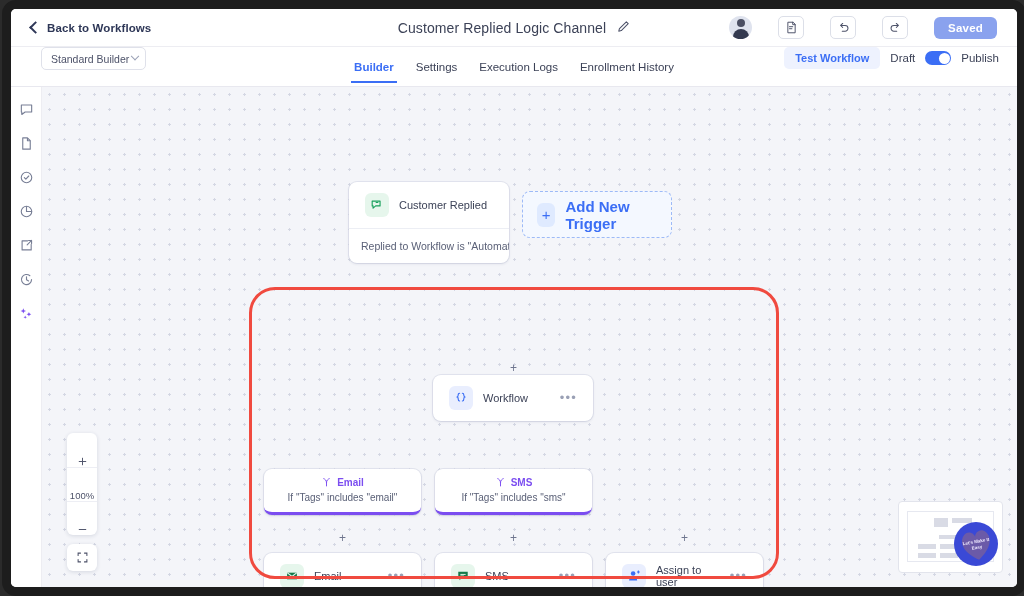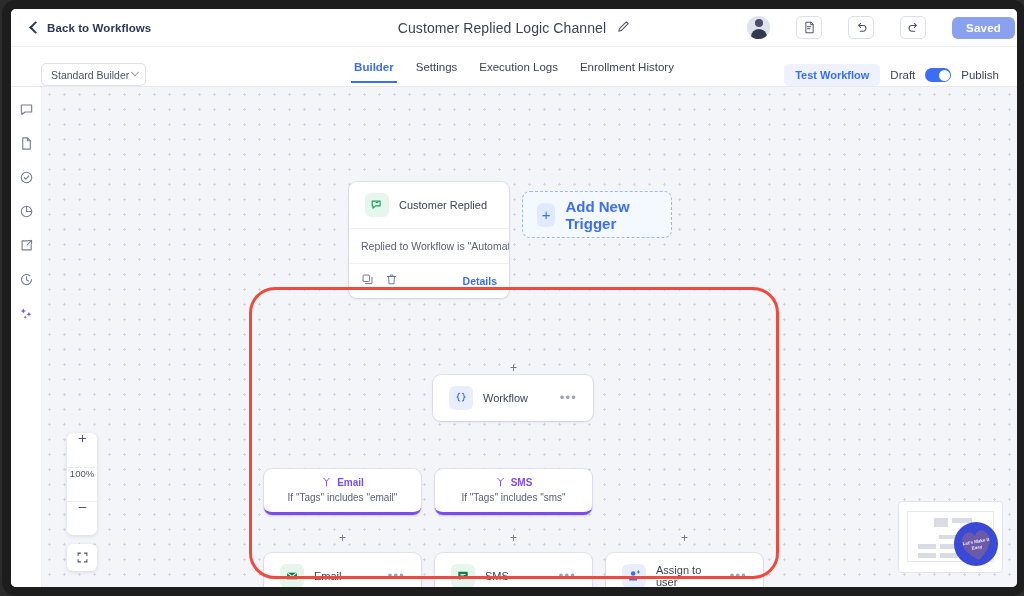--- a/index.html
+++ b/index.html
@@ -30,21 +30,21 @@
   .chev { width: 9px; height: 9px; border-left: 2px solid #2e3757; border-bottom: 2px solid #2e3757;
           transform: rotate(45deg); }
   .title-wrap {
     position: absolute; left: 0; right: 0; top: 0; bottom: 0;
     display: flex; align-items: center; justify-content: center; gap: 11px;
     pointer-events: none;
   }
   .title { font-size: 14px; color: #3c4257; letter-spacing: .1px; }
   .pencil { pointer-events: auto; cursor: pointer; display: block; }
   .topright {
-    margin-left: auto; margin-right: 2px;
+    margin-left: auto; margin-right: 20px;
     display: flex; align-items: center; gap: 26px; position: relative; z-index: 3;
   }
   .avatar {
     width: 23px; height: 23px; border-radius: 50%;
     background: #dfe3ee; overflow: hidden; position: relative; cursor: pointer;
   }
   .avatar .head { position: absolute; left: 50%; top: 3px; transform: translateX(-50%);
     width: 8px; height: 8px; border-radius: 50%; background: #4b4f63; }
   .avatar .body { position: absolute; left: 50%; bottom: 0; transform: translateX(-50%);
     width: 16px; height: 10px; border-radius: 8px 8px 0 0; background: #33394f; }
@@ -53,21 +53,21 @@
     background: #fff; display: flex; align-items: center; justify-content: center;
     cursor: pointer;
   }
   .savedbtn {
     background: #8aa2ee; color: #fff; font-size: 11.5px; font-weight: 700;
     padding: 5px 14px; border-radius: 6px; cursor: pointer; letter-spacing: .2px;
   }
   
   .subbar {
     position: relative; height: 40px; background: #fff;
-    display: flex; align-items: flex-end; border-bottom: 1px solid #e8e8ef;
+    display: flex; align-items: flex-start; border-bottom: 1px solid #e8e8ef;
   }
   .select {
     margin-left: 30px; width: 105px; height: 23px;
     border: 1px solid #dfe1ea; border-radius: 5px; background: #fff;
     display: flex; align-items: center; justify-content: space-between;
     padding: 0 7px 0 9px; cursor: pointer;
   }
   .select span { font-size: 10.5px; color: #4d5269; }
   .caret { width: 6px; height: 6px; border-right: 1.4px solid #9aa0b5; border-bottom: 1.4px solid #9aa0b5;
     transform: rotate(45deg) translate(-2px,-2px); }
@@ -164,21 +164,21 @@
     position: absolute; width: 11px; height: 11px; color: #6f768e; font-size: 12px;
     line-height: 11px; text-align: center; cursor: pointer; user-select: none;
   }
   
   .zoomctl {
     position: absolute; left: 25px; bottom: 52px; width: 30px;
     background: #fff; border-radius: 6px;
     box-shadow: 0 1px 4px rgba(30,40,80,.14);
   }
   .zoombtn {
-    height: 34px; display: flex; align-items: flex-start; justify-content: center;
+    height: 34px; display: flex; align-items: flex-end; justify-content: center;
     font-size: 13px; color: #4d5269; cursor: pointer;
   }
   .zoombtn + .zoombtn { border-top: 1px solid #edeef4; }
   .zoomlvl { font-size: 9.5px; color: #4d5269; }
   .fitbtn {
     position: absolute; left: 25px; bottom: 16px; width: 30px; height: 27px;
     background: #fff; border-radius: 6px; box-shadow: 0 1px 4px rgba(30,40,80,.14);
     display: flex; align-items: center; justify-content: center; cursor: pointer;
   }
   
@@ -355,36 +355,20 @@
         <div class="node-row">
           <div class="sq-ico sq-green">
             <svg width="14" height="14" viewBox="0 0 16 16" fill="none" stroke="#18a05c" stroke-width="1.3" stroke-linejoin="round">
               <path d="M2.5 3.5h9v5.5h-5L3.5 11.6V9h-1z"></path>
                 <path d="M6.5 5.2h3"></path>
             </svg>
           </div>
           <span class="node-title">Customer Replied</span>
         </div>
         <div class="node-desc">Replied to Workflow is "Automatic Ap...</div>
-        <div class="node-foot">
-          <span>
-            <svg width="13" height="13" viewBox="0 0 16 16" fill="none" stroke="#6f768e" stroke-width="1.2" stroke-linejoin="round">
-              <rect x="2.5" y="2.5" width="8" height="8" rx="1.3"></rect>
-                <path d="M5 13h8.5V4.8"></path>
-            </svg>
-          </span>
-          <span>
-            <svg width="13" height="13" viewBox="0 0 16 16" fill="none" stroke="#6f768e" stroke-width="1.2" stroke-linecap="round" stroke-linejoin="round">
-              <path d="M3 4.3h10"></path>
-                <path d="M4.4 4.3 5 13.3h6l.6-9"></path>
-                <path d="M6.3 4.3V2.6h3.4v1.7"></path>
-            </svg>
-          </span>
-          <span class="details">Details</span>
-        </div>
       </div>
 
       <div class="addtrigger" style="left:480px; top:104px; width:150px; height:47px;">
         <div class="plusbox">+</div>
         <span>Add New Trigger</span>
       </div>
 
       <div class="node" style="left:391px; top:288px; width:160px;">
         <div class="node-row">
           <div class="sq-ico sq-blue">

